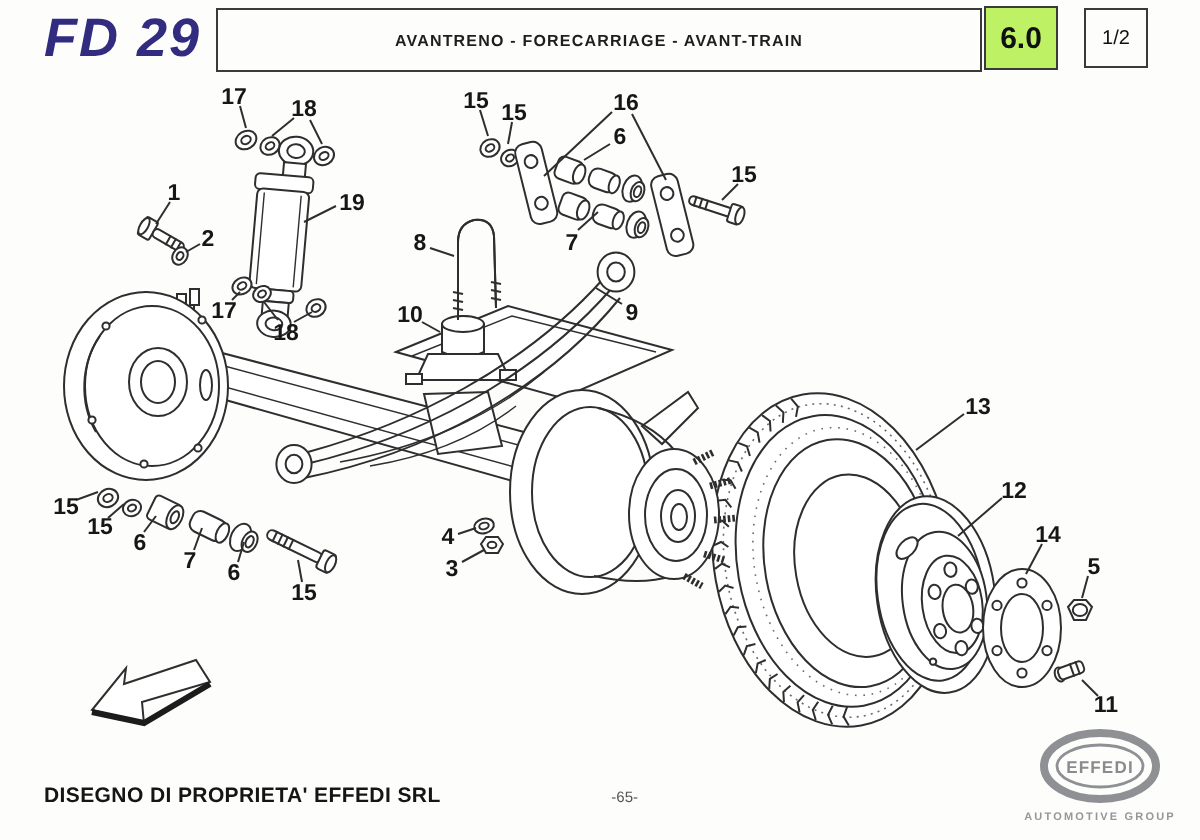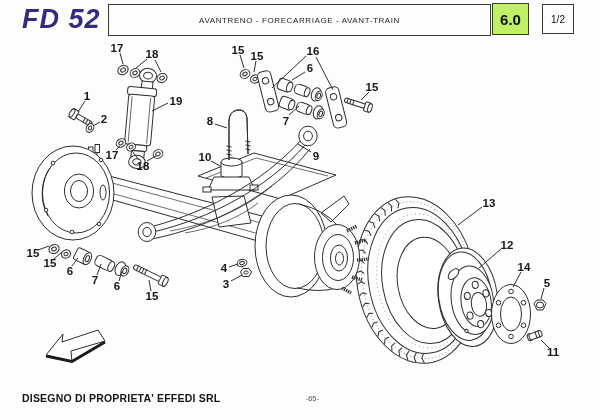--- a/index.html
+++ b/index.html
@@ -3,21 +3,21 @@
 <meta charset="utf-8">
 <style>
   html,body{margin:0;padding:0;background:#e8e8e8;}
   .page{position:relative;width:600px;height:420px;background:#fdfdfc;overflow:hidden;
         font-family:"Liberation Sans",sans-serif;}
   
   .brand{position:absolute;left:22px;top:4px;font-size:27px;font-weight:bold;font-style:italic;
          color:#322c80;letter-spacing:1px;z-index:2;}
   .title-box{position:absolute;left:108px;top:4px;width:381px;height:30px;border:1.4px solid #3a3a3a;
          display:flex;flex-direction:column;justify-content:center;align-items:center;gap:2px;z-index:2;background:#fdfdfc;}
-  .title-box .tl{font-size:8px;font-weight:normal;color:#1e1e1e;letter-spacing:.6px;white-space:nowrap;}
+  .title-box .tl{font-size:8px;font-weight:bold;color:#1e1e1e;letter-spacing:.6px;white-space:nowrap;}
   .section-box{position:absolute;left:492px;top:3px;width:35px;height:30px;border:1.4px solid #3a3a3a;
          display:flex;align-items:center;justify-content:center;font-size:15px;font-weight:bold;color:#101010;z-index:2;background:#bef264;}
   .page-box{position:absolute;left:542px;top:4px;width:30px;height:28px;border:1.4px solid #3a3a3a;
          display:flex;align-items:center;justify-content:center;font-size:10px;font-weight:normal;color:#101010;z-index:2;background:#fdfdfc;text-align:center;}
   
   .footer-notice{position:absolute;left:22px;top:392px;font-size:10.5px;font-weight:bold;color:#151515;
          letter-spacing:.2px;z-index:2;}
   .sheet-number{position:absolute;left:275px;top:394px;width:44px;text-align:right;font-size:7.5px;color:#555;z-index:2;}
   .logo-wrap{position:absolute;left:505px;top:362px;width:90px;height:56px;z-index:2;}
   .logo-sub{position:absolute;left:0;top:44px;width:90px;text-align:center;font-size:5.5px;
@@ -32,21 +32,21 @@
   #diagram .thick{stroke-width:3;fill:none;stroke:#1c1c1c;}
   #diagram .tex{fill:none;stroke:#6a6a6a;stroke-width:.8;}
   .part-num{font:700 11.5px "Liberation Sans",sans-serif;fill:#161616;text-anchor:middle;}
   .leader{stroke:#333;stroke-width:.9;}
 </style>
 </head>
 <body>
 
 <div class="page">
 
-  <div class="brand">FD 52</div>
+  <div class="brand">FD 29</div>
   <div class="title-box">
     <div class="tl">AVANTRENO - FORECARRIAGE - AVANT-TRAIN</div>
   </div>
   <div class="section-box">6.0</div>
   <div class="page-box">1/2</div>
 
   <svg id="diagram" width="600" height="420" viewBox="0 0 600 420">
 
     <g>
       <polygon points="90,171 262,216 258,241 88,193"></polygon>
@@ -410,13 +410,21 @@
         <text x="524" y="271" class="part-num">14</text>
         <line x1="544" y1="288" x2="541" y2="299" class="leader"></line>
         <text x="547" y="287" class="part-num">5</text>
         <line x1="549" y1="348" x2="541" y2="340" class="leader"></line>
         <text x="553" y="356" class="part-num">11</text>
       </g>
   </svg>
 
   <div class="footer-notice">DISEGNO DI PROPRIETA' EFFEDI SRL</div>
   <div class="sheet-number">-65-</div>
+  <div class="logo-wrap">
+    <svg width="90" height="44" viewBox="0 0 90 44">
+      <ellipse cx="45" cy="21" rx="28" ry="16.5" fill="none" stroke="#8f9093" stroke-width="4"></ellipse>
+      <ellipse cx="45" cy="21" rx="21.5" ry="10.5" fill="none" stroke="#8f9093" stroke-width="1.4"></ellipse>
+      <text x="45" y="24.5" text-anchor="middle" style="font:900 8.5px &quot;Liberation Sans&quot;,sans-serif;fill:#8a8b8e;letter-spacing:.6px">EFFEDI</text>
+    </svg>
+    <div class="logo-sub">AUTOMOTIVE GROUP</div>
+  </div>
 </div>
 
 </body></html>

